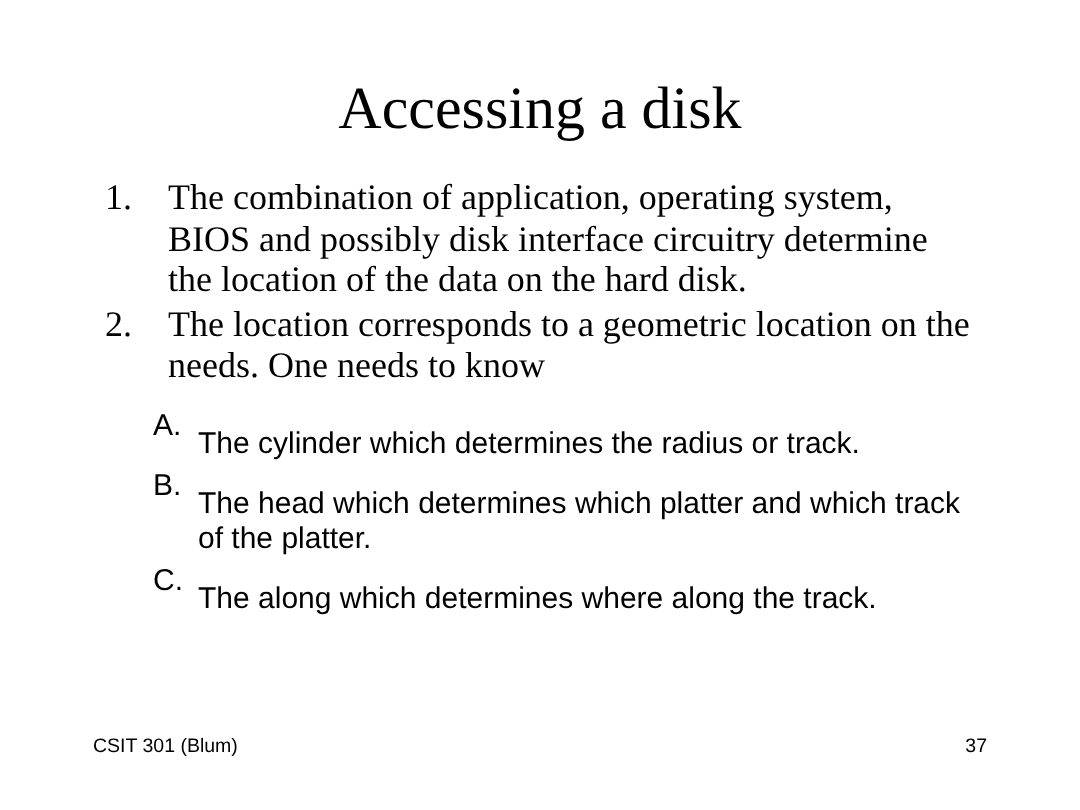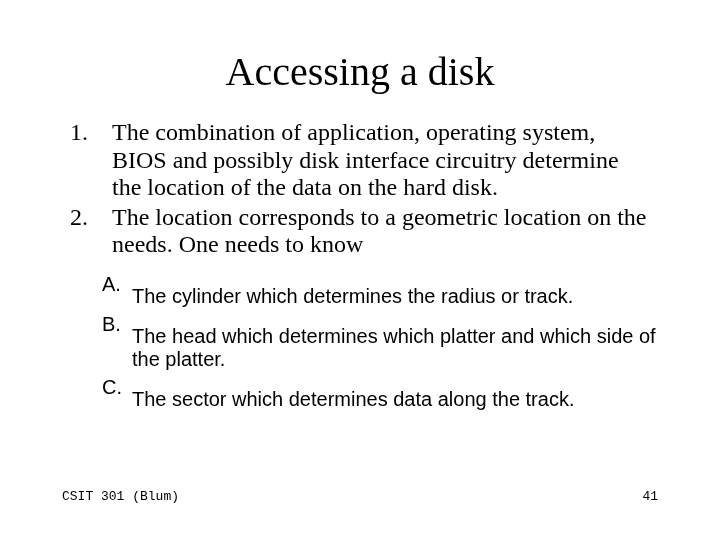--- a/index.html
+++ b/index.html
@@ -60,21 +60,21 @@
   }
   .inner-text {
     flex: 1;
     margin-top: 12px;
   }
   .footer {
     position: absolute;
     left: 62px;
     right: 62px;
     bottom: 36px;
-    font-family: Liberation Mono, monospace;
+    font-family: Liberation Sans, sans-serif;
     font-size: 13px;
     display: flex;
     justify-content: space-between;
   }
 </style>
 </head>
 <body>
 
 <div class="slide">
 
@@ -91,26 +91,26 @@
     </li>
   </ol>
 
   <ol class="inner-list">
     <li class="inner-item">
       <span class="inner-marker">A.</span>
       <span class="inner-text">The cylinder which determines the radius or track.</span>
     </li>
     <li class="inner-item">
       <span class="inner-marker">B.</span>
-      <span class="inner-text">The head which determines which platter and which side of the platter.</span>
+      <span class="inner-text">The head which determines which platter and which track of the platter.</span>
     </li>
     <li class="inner-item">
       <span class="inner-marker">C.</span>
-      <span class="inner-text">The sector which determines data along the track.</span>
+      <span class="inner-text">The along which determines where along the track.</span>
     </li>
   </ol>
 
   <div class="footer">
     <span>CSIT 301 (Blum)</span>
-    <span>41</span>
+    <span>37</span>
   </div>
 
 </div>
 
 </body></html>

